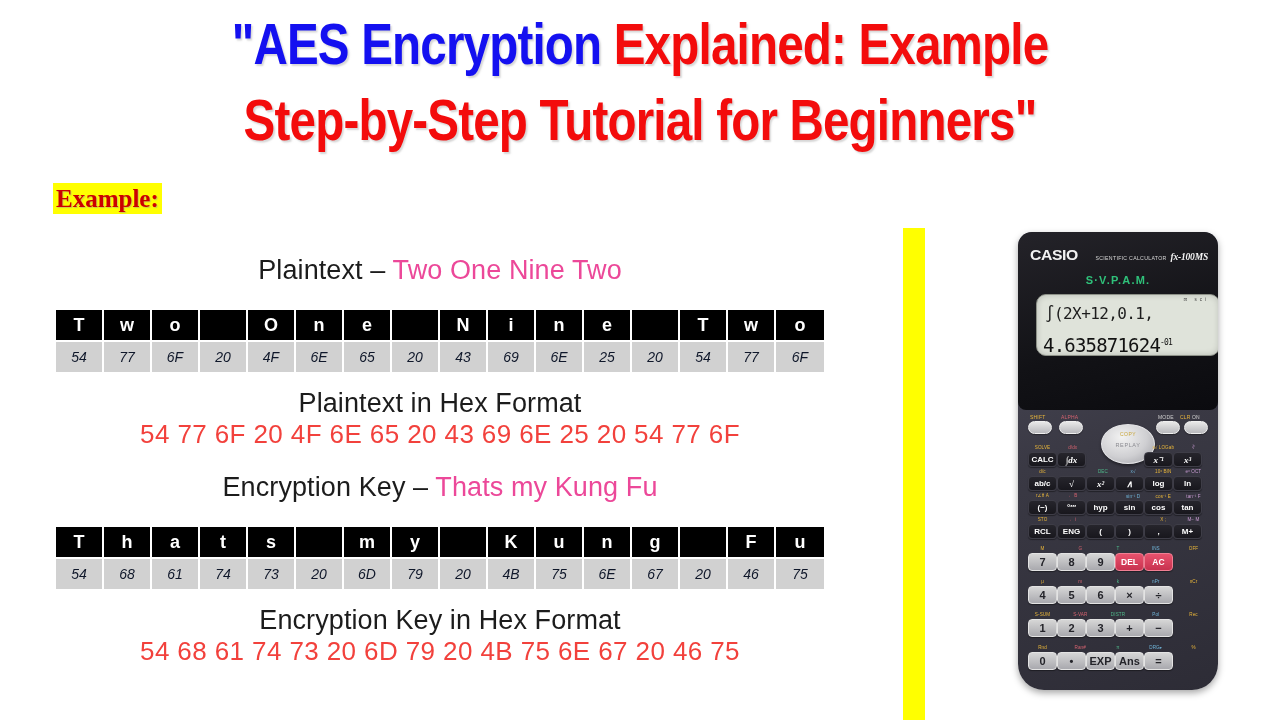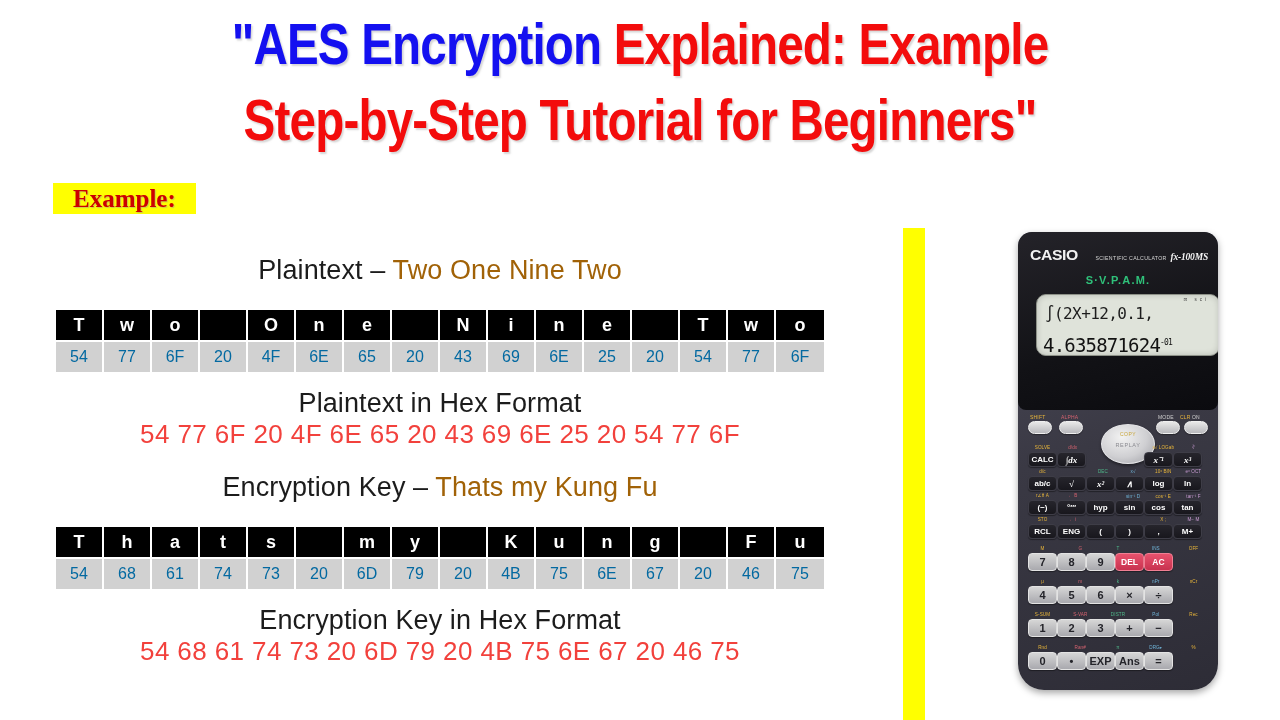--- a/index.html
+++ b/index.html
@@ -36,21 +36,21 @@
   
   .example-label {
     position: absolute;
     left: 53px; top: 183px;
     font-family: "Liberation Serif", serif;
     font-weight: bold;
     font-size: 25px;
     line-height: 31px;
     color: #cc0000;
     background: #ffff00;
-    padding: 0 20px;
+    padding: 0 3px;
     text-shadow: 1px 1px 1px rgba(150,150,150,0.5);
   }
 
   
   .content {
     position: absolute;
     left: 0; top: 255px;
     width: 880px;
   }
   .section { width: 880px; }
@@ -58,21 +58,21 @@
   .heading {
     text-align: center;
     font-family: "Liberation Sans Narrow", "Liberation Sans", sans-serif;
     font-size: 27px;
     font-weight: 400;
     color: #1c1c1c;
     letter-spacing: 0.1px;
     white-space: nowrap;
   }
   .heading .hl-dark { color: #1c1c1c; }
-  .heading .hl-blue { color: #a16207; }
+  .heading .hl-blue { color: #ec4899; }
 
   .hex-line {
     text-align: center;
     font-family: "Liberation Sans Narrow", "Liberation Sans", sans-serif;
     font-size: 26px;
     color: #f2413c;
     letter-spacing: 0.4px;
     white-space: nowrap;
   }
 
@@ -97,23 +97,24 @@
   }
   .byte-row .cell:last-child { border-right: none; }
   .cell.char {
     background: #000000;
     color: #ffffff;
     font-size: 18px;
     font-weight: bold;
   }
   .cell.hex {
     background: #d1d1d1;
-    color: #0369a1;
-    font-size: 16px;
+    color: #0f172a;
+    font-size: 14px;
     font-weight: 400;
+    font-style: italic;
   }
 
   
   .divider {
     position: absolute;
     left: 903px; top: 228px;
     width: 22px; height: 492px;
     background: #ffff00;
   }
 

